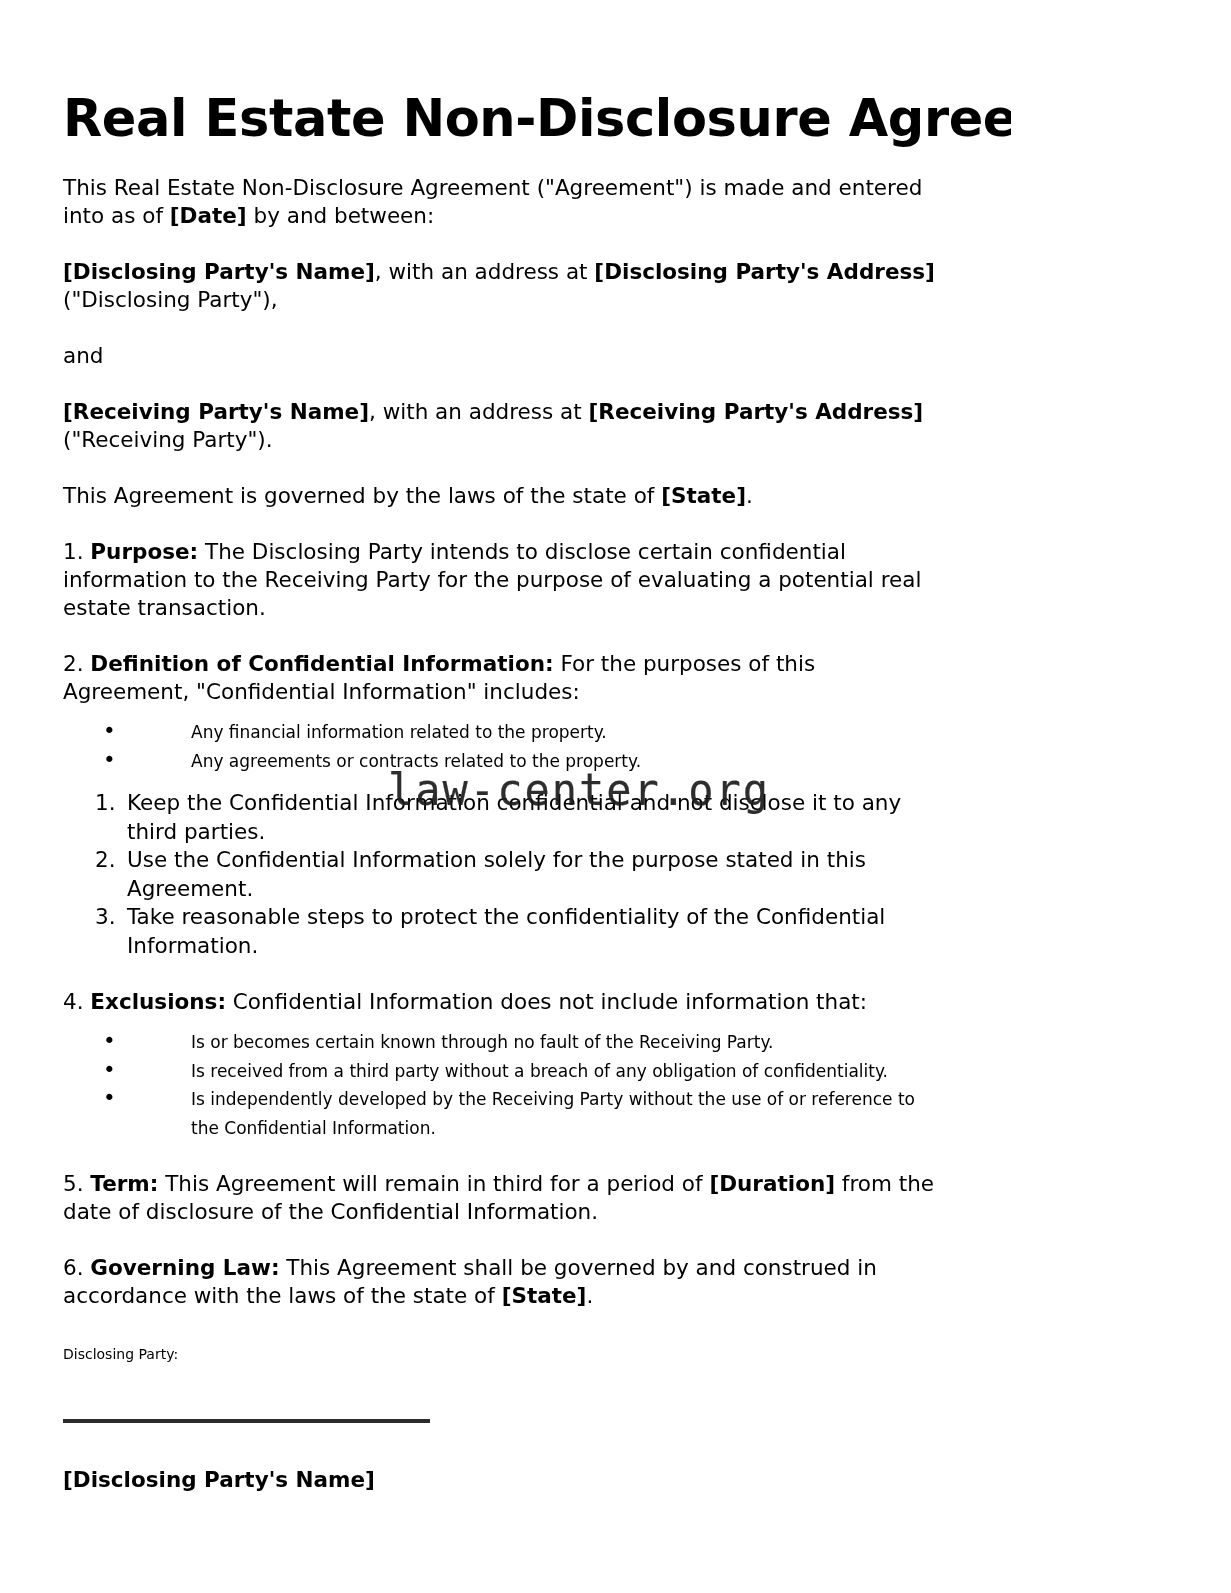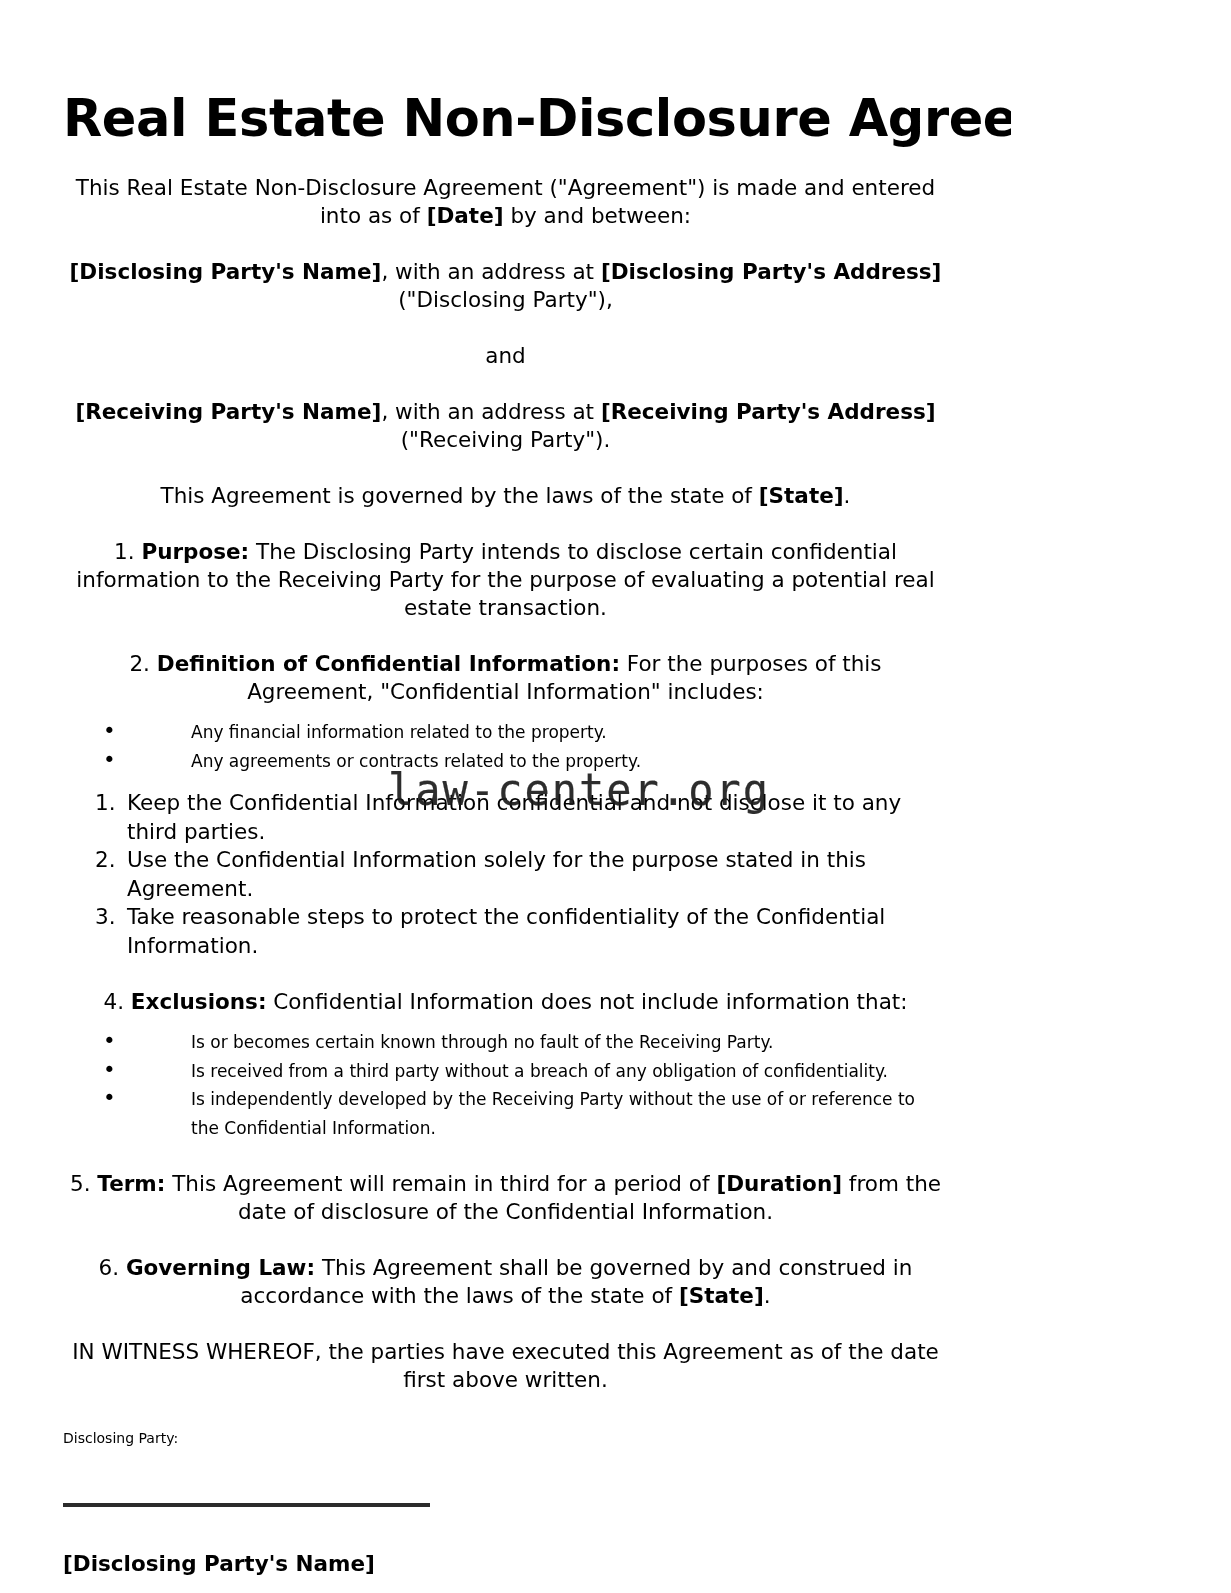--- a/index.html
+++ b/index.html
@@ -32,21 +32,21 @@
     letter-spacing: -0.4px;
     margin: 0;
     padding-top: 78px;
     white-space: nowrap;
   }
   p.para {
     font-size: 21.5px;
     line-height: 28px;
     margin: 0;
     padding-top: 28px;
-    text-align: center;
+    text-align: left;
   }
   p.para.tight {
     padding-top: 26px;
   }
   b, strong { font-weight: bold; }
   ul.bullets {
     margin: 0;
     padding-top: 12px;
     padding-left: 0;
     list-style: none;
@@ -174,21 +174,20 @@
   <ul class="bullets">
     <li>Is or becomes certain known through no fault of the Receiving Party.</li>
     <li>Is received from a third party without a breach of any obligation of confidentiality.</li>
     <li>Is independently developed by the Receiving Party without the use of or reference to the Confidential Information.</li>
   </ul>
 
   <p class="para"><span>5. </span><b>Term:</b><span> This Agreement will remain in third for a period of </span><b>[Duration]</b><span> from the date of disclosure of the Confidential Information.</span></p>
 
   <p class="para"><span>6. </span><b>Governing Law:</b><span> This Agreement shall be governed by and construed in accordance with the laws of the state of </span><b>[State]</b><span>.</span></p>
 
-  <p class="para">IN WITNESS WHEREOF, the parties have executed this Agreement as of the date first above written.</p>
 
   <p class="sig-heading">Disclosing Party:</p>
 
   <p class="sig-line"><span class="sig-rule"></span></p>
 
   <p class="sig-name">[Disclosing Party's Name]</p>
 
   <div class="watermark">law-center.org</div>
 
 </div>

